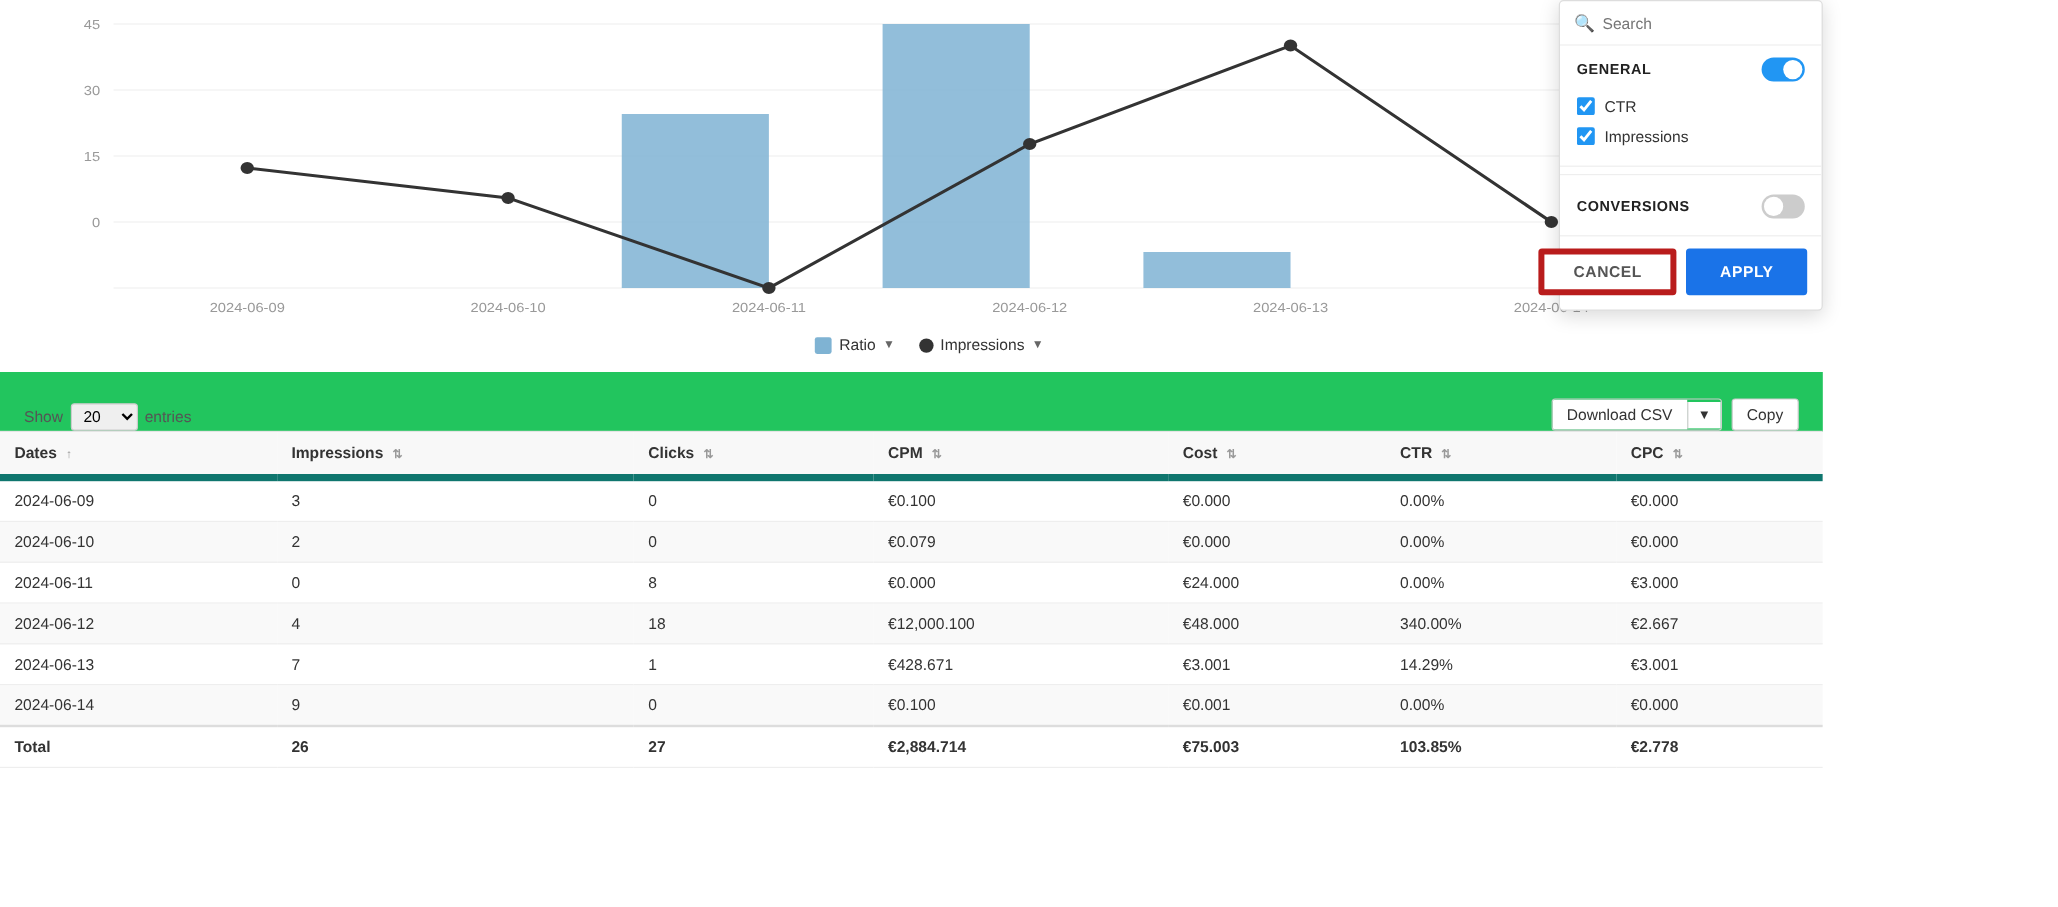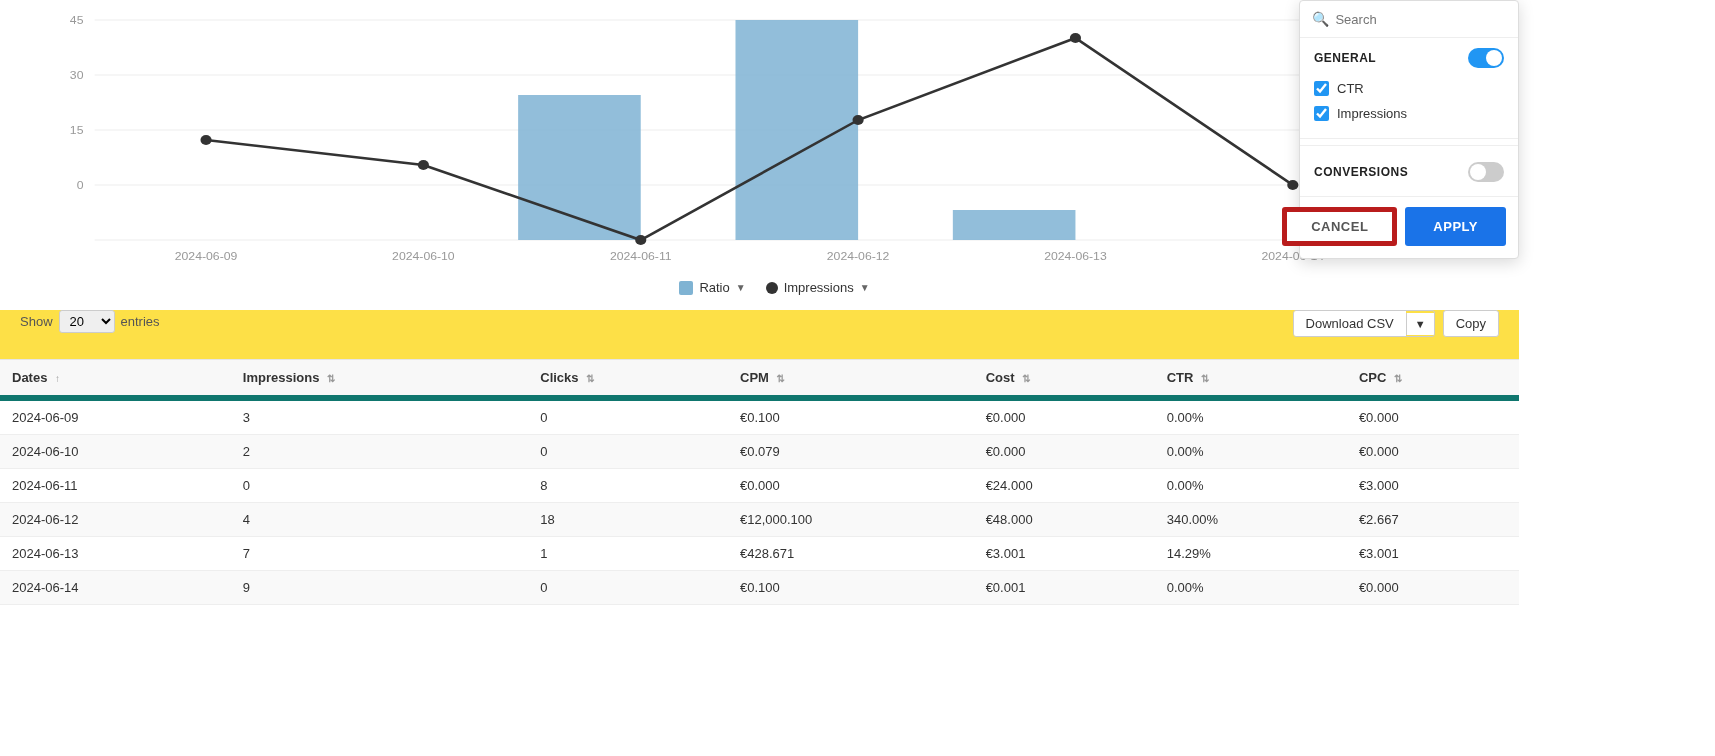--- a/index.html
+++ b/index.html
@@ -13,21 +13,21 @@
     .chart-svg-container { width: 100%; height: 260px; position: relative; }
 
     .chart-legend { display: flex; align-items: center; gap: 20px; justify-content: center; padding: 10px 0; }
     .legend-item { display: flex; align-items: center; gap: 6px; cursor: pointer; }
     .legend-color-box { width: 14px; height: 14px; background: #7fb3d3; border-radius: 2px; }
     .legend-dot { width: 12px; height: 12px; border-radius: 50%; background: #333; }
     .legend-label { font-size: 13px; color: #333; }
     .legend-arrow { font-size: 10px; color: #666; }
 
     
-    .controls-bar { position: absolute; top: 310px; left: 0; right: 0; height: 50px; display: flex; align-items: flex-start; padding: 0 20px; border-bottom: 1px solid #e5e5e5; background: #fde047; }
+    .controls-bar { position: absolute; top: 310px; left: 0; right: 0; height: 50px; display: flex; align-items: flex-end; padding: 0 20px; border-bottom: 1px solid #e5e5e5; background: #22c55e; }
     .show-entries { display: flex; align-items: center; gap: 6px; font-size: 13px; color: #555; }
     .entries-select { border: 1px solid #ccc; border-radius: 3px; padding: 2px 6px; font-size: 13px; }
     .entries-spacer { flex: 1; }
     .download-csv-btn { display: flex; align-items: center; gap: 0; border: 1px solid #ccc; border-radius: 3px; overflow: hidden; cursor: pointer; }
     .download-csv-label { padding: 5px 12px; font-size: 13px; background: #fff; color: #333; }
     .download-csv-arrow { padding: 5px 8px; font-size: 11px; background: #fff; border-left: 1px solid #ccc; color: #333; }
     .copy-btn { margin-left: 8px; padding: 5px 12px; border: 1px solid #ccc; border-radius: 3px; font-size: 13px; background: #fff; cursor: pointer; color: #333; }
 
     
     .table-container { position: absolute; top: 360px; left: 0; right: 0; bottom: 0; overflow-y: auto; }
@@ -216,20 +216,29 @@
           </tr>
           <tr>
             <td>2024-06-14</td>
             <td>9</td>
             <td>0</td>
             <td>€0.100</td>
             <td>€0.001</td>
             <td>0.00%</td>
             <td>€0.000</td>
           </tr>
+          <tr class="total-row">
+            <td>Total</td>
+            <td>26</td>
+            <td>27</td>
+            <td>€2,884.714</td>
+            <td>€75.003</td>
+            <td>103.85%</td>
+            <td>€2.778</td>
+          </tr>
         </tbody>
     </table>
   </div>
 
   <div class="dropdown-panel">
 
     <div class="search-box">
       <span class="search-icon">🔍</span>
       <input type="text" class="search-input" placeholder="Search" style="">
     </div>

